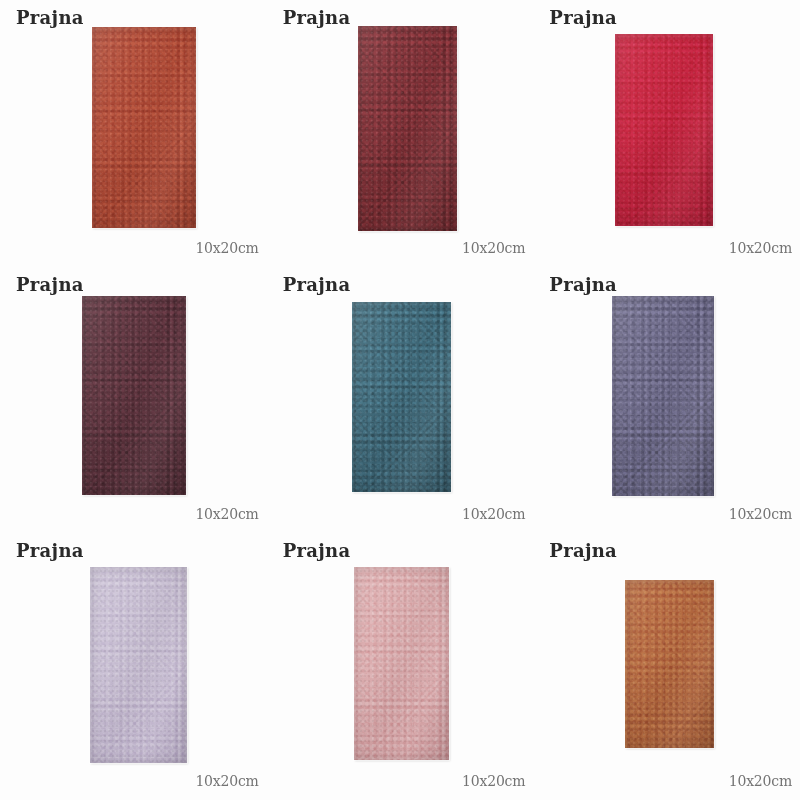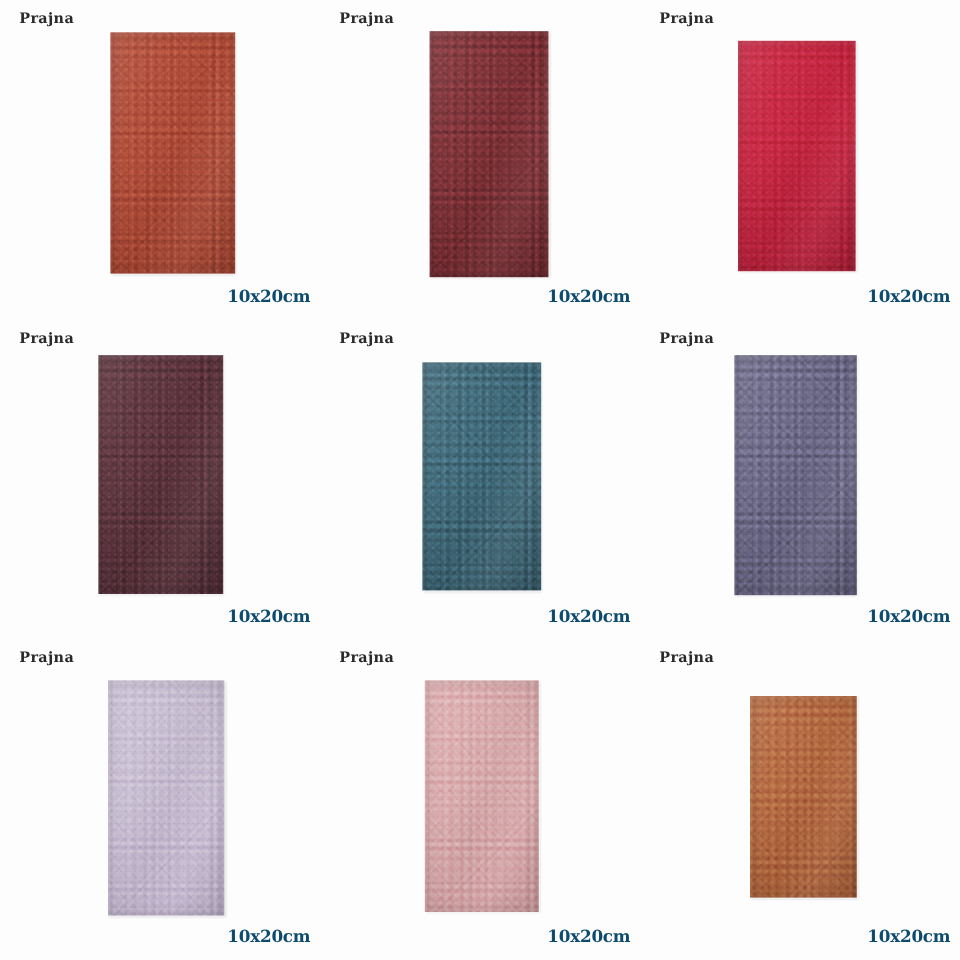--- a/index.html
+++ b/index.html
@@ -20,35 +20,35 @@
   .cell {
     position:relative;
     width:100%; height:100%;
     background:#fdfdfd;
     overflow:hidden;
   }
   .watermark {
     position:absolute;
     left:16px; top:9px;
     font-family:"DejaVu Serif", serif;
-    font-size:12px;
+    font-size:18px;
     font-weight:700;
     letter-spacing:0.3px;
     color:#2a2a2a;
     line-height:1;
     z-index:4;
     white-space:nowrap;
   }
   .size-label {
     position:absolute;
     right:8px; bottom:12px;
     font-family:"DejaVu Serif", serif;
     font-size:14px;
-    font-weight:700;
-    color:#0c4a6e;
+    font-weight:400;
+    color:#737373;
     letter-spacing:-0.2px;
     line-height:1;
     z-index:4;
     white-space:nowrap;
   }
   .swatch-wrap {
     position:absolute;
     z-index:2;
   }
   .swatch {

